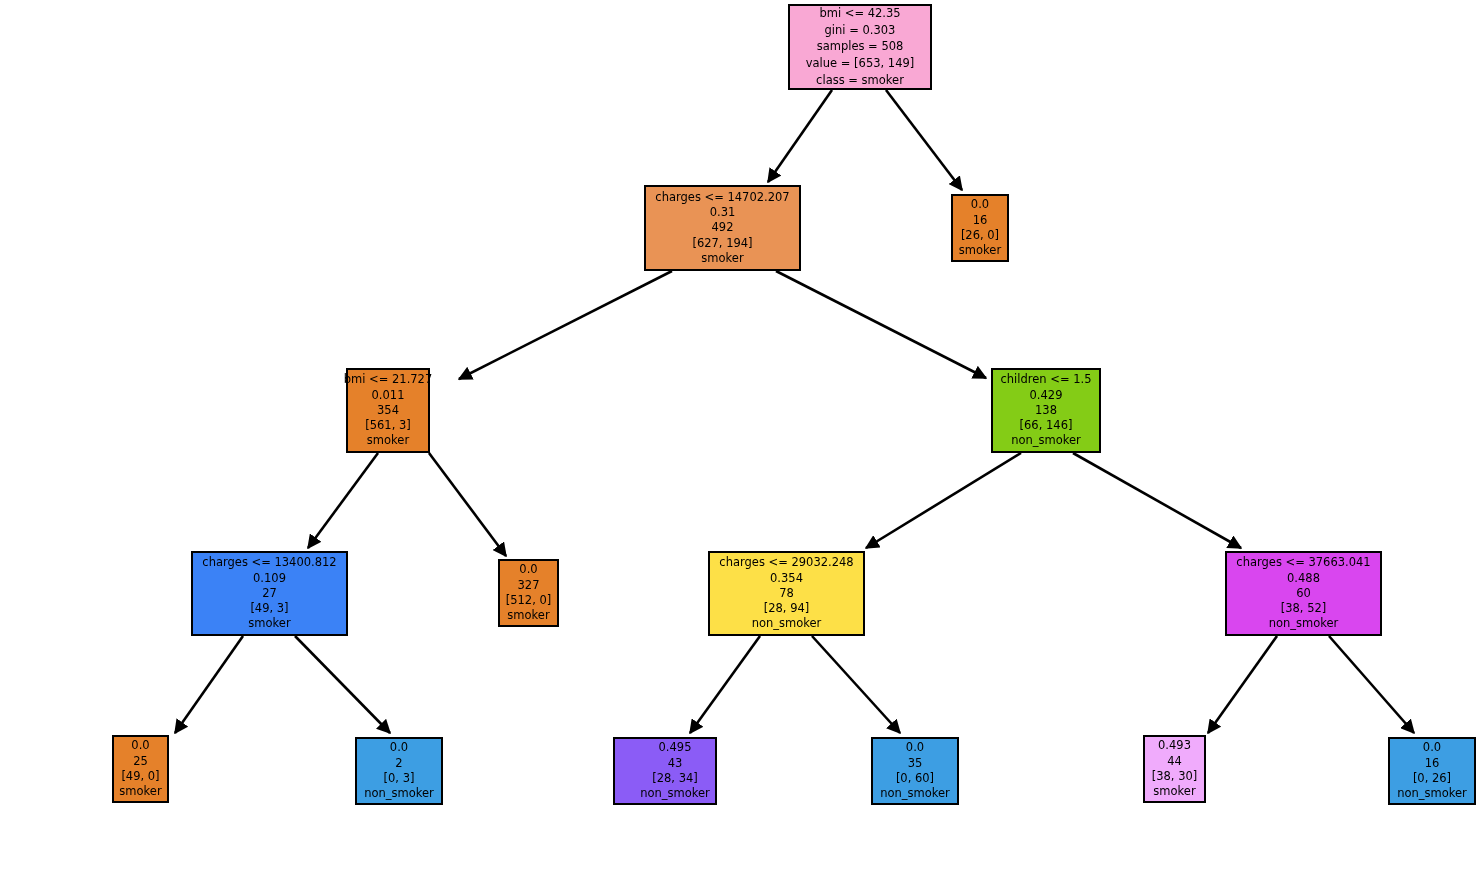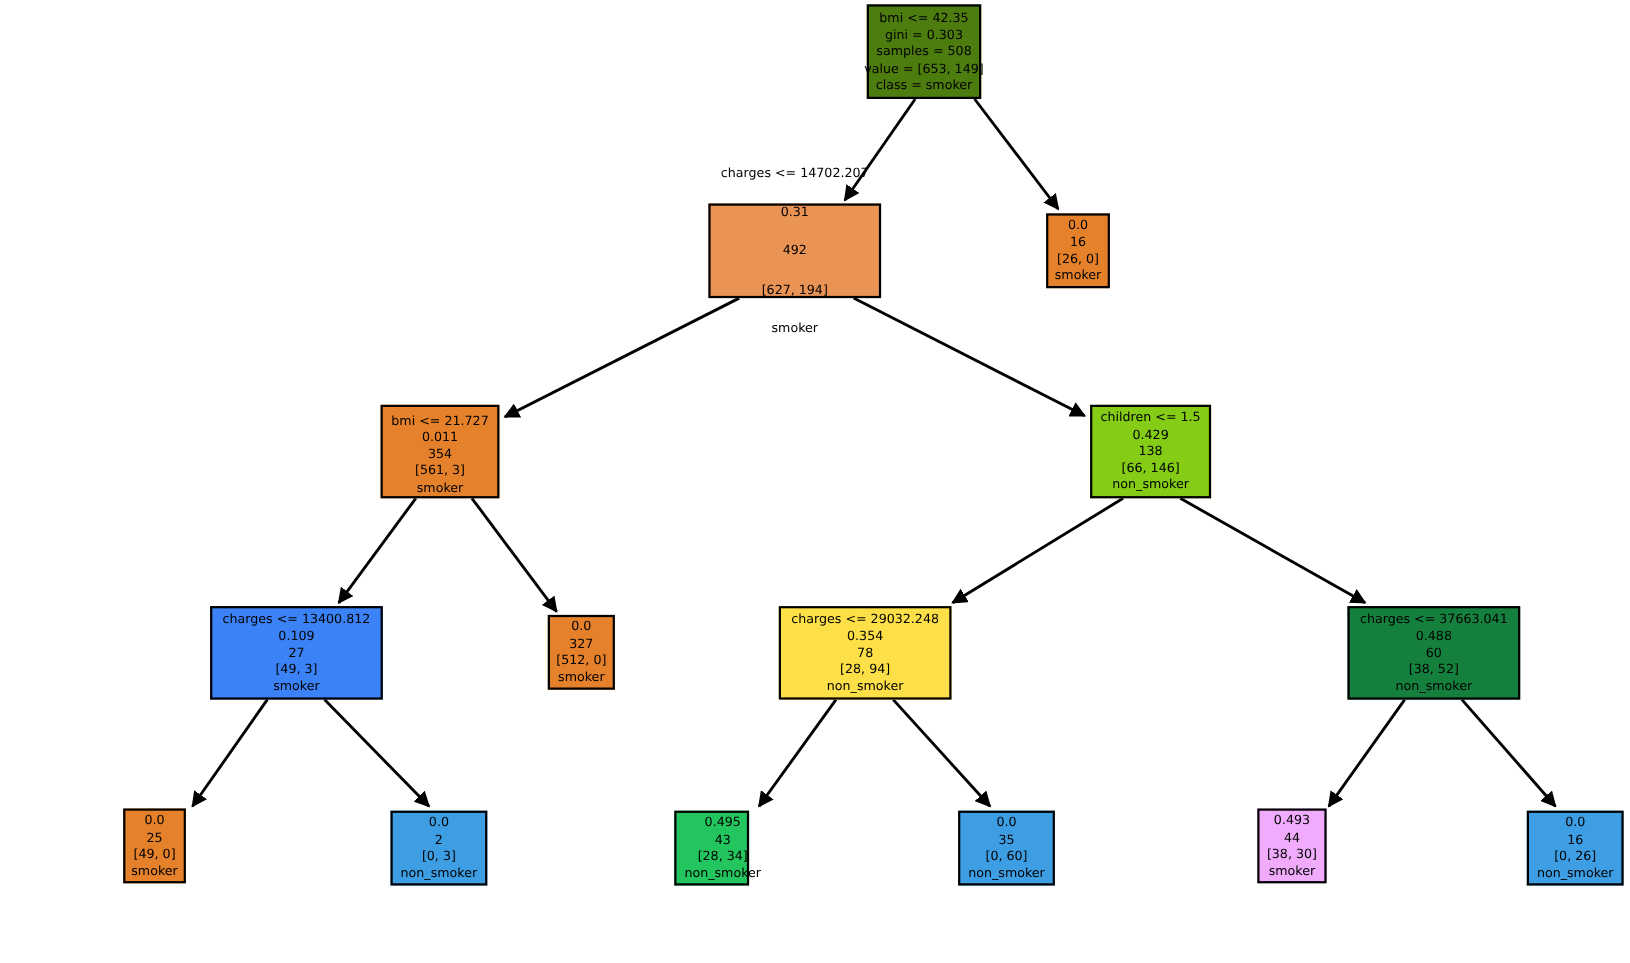--- a/index.html
+++ b/index.html
@@ -58,41 +58,41 @@
       <line x1="429" y1="453" x2="506" y2="556" stroke="#000000" stroke-width="2.6" marker-end="url(#arrow)"></line>
       <line x1="1021" y1="453" x2="866" y2="548" stroke="#000000" stroke-width="2.6" marker-end="url(#arrow)"></line>
       <line x1="1073" y1="453" x2="1241" y2="548" stroke="#000000" stroke-width="2.6" marker-end="url(#arrow)"></line>
       <line x1="243" y1="636" x2="175" y2="733" stroke="#000000" stroke-width="2.6" marker-end="url(#arrow)"></line>
       <line x1="295" y1="636" x2="390" y2="733" stroke="#000000" stroke-width="2.6" marker-end="url(#arrow)"></line>
       <line x1="760" y1="636" x2="690" y2="733" stroke="#000000" stroke-width="2.6" marker-end="url(#arrow)"></line>
       <line x1="812" y1="636" x2="900" y2="733" stroke="#000000" stroke-width="2.6" marker-end="url(#arrow)"></line>
       <line x1="1277" y1="636" x2="1208" y2="733" stroke="#000000" stroke-width="2.6" marker-end="url(#arrow)"></line>
       <line x1="1329" y1="636" x2="1414" y2="733" stroke="#000000" stroke-width="2.6" marker-end="url(#arrow)"></line>
     </svg>
-<div class="node" style="left: 788px; top: 4px; width: 104px; height: 86px; background: #4d7c0f;">
+<div class="node" style="left: 788px; top: 4px; width: 144px; height: 86px; background: #f9a8d4; justify-content: space-between;">
       <span class="ln">bmi &lt;= 42.35</span>
       <span class="ln">gini = 0.303</span>
       <span class="ln">samples = 508</span>
       <span class="ln">value = [653, 149]</span>
       <span class="ln">class = smoker</span>
     </div>
-    <div class="node" style="left: 644px; top: 185px; width: 157px; height: 86px; background: rgb(233, 147, 85); gap: 20px;">
+    <div class="node" style="left: 644px; top: 185px; width: 157px; height: 86px; background: rgb(233, 147, 85);">
       <span class="ln">charges &lt;= 14702.207</span>
       <span class="ln">0.31</span>
       <span class="ln">492</span>
       <span class="ln">[627, 194]</span>
       <span class="ln">smoker</span>
     </div>
     <div class="node" style="left: 951px; top: 194px; width: 58px; height: 68px; background: rgb(229, 129, 42);">
       <span class="ln">0.0</span>
       <span class="ln">16</span>
       <span class="ln">[26, 0]</span>
       <span class="ln">smoker</span>
     </div>
-    <div class="node" style="left: 346px; top: 368px; width: 108px; height: 85px; background: rgb(229, 129, 42); justify-content: flex-end;">
+    <div class="node" style="left: 346px; top: 368px; width: 84px; height: 85px; background: rgb(229, 129, 42);">
       <span class="ln">bmi &lt;= 21.727</span>
       <span class="ln">0.011</span>
       <span class="ln">354</span>
       <span class="ln">[561, 3]</span>
       <span class="ln">smoker</span>
     </div>
     <div class="node" style="left: 991px; top: 368px; width: 110px; height: 85px; background: #84cc16;">
       <span class="ln">children &lt;= 1.5</span>
       <span class="ln">0.429</span>
       <span class="ln">138</span>
@@ -112,40 +112,40 @@
       <span class="ln">[512, 0]</span>
       <span class="ln">smoker</span>
     </div>
     <div class="node" style="left: 708px; top: 551px; width: 157px; height: 85px; background: #fde047;">
       <span class="ln">charges &lt;= 29032.248</span>
       <span class="ln">0.354</span>
       <span class="ln">78</span>
       <span class="ln">[28, 94]</span>
       <span class="ln">non_smoker</span>
     </div>
-    <div class="node" style="left: 1225px; top: 551px; width: 157px; height: 85px; background: #15803d;">
+    <div class="node" style="left: 1225px; top: 551px; width: 157px; height: 85px; background: #d946ef;">
       <span class="ln">charges &lt;= 37663.041</span>
       <span class="ln">0.488</span>
       <span class="ln">60</span>
       <span class="ln">[38, 52]</span>
       <span class="ln">non_smoker</span>
     </div>
     <div class="node" style="left: 112px; top: 735px; width: 57px; height: 68px; background: rgb(229, 129, 42);">
       <span class="ln">0.0</span>
       <span class="ln">25</span>
       <span class="ln">[49, 0]</span>
       <span class="ln">smoker</span>
     </div>
     <div class="node" style="left: 355px; top: 737px; width: 88px; height: 68px; background: rgb(61, 158, 227);">
       <span class="ln">0.0</span>
       <span class="ln">2</span>
       <span class="ln">[0, 3]</span>
       <span class="ln">non_smoker</span>
     </div>
-    <div class="node" style="left: 613px; top: 737px; width: 68px; height: 68px; background: #22c55e; padding-left: 20px;">
+    <div class="node" style="left: 613px; top: 737px; width: 104px; height: 68px; background: #8b5cf6; padding-left: 20px;">
       <span class="ln">0.495</span>
       <span class="ln">43</span>
       <span class="ln">[28, 34]</span>
       <span class="ln">non_smoker</span>
     </div>
     <div class="node" style="left: 871px; top: 737px; width: 88px; height: 68px; background: rgb(61, 158, 227);">
       <span class="ln">0.0</span>
       <span class="ln">35</span>
       <span class="ln">[0, 60]</span>
       <span class="ln">non_smoker</span>

